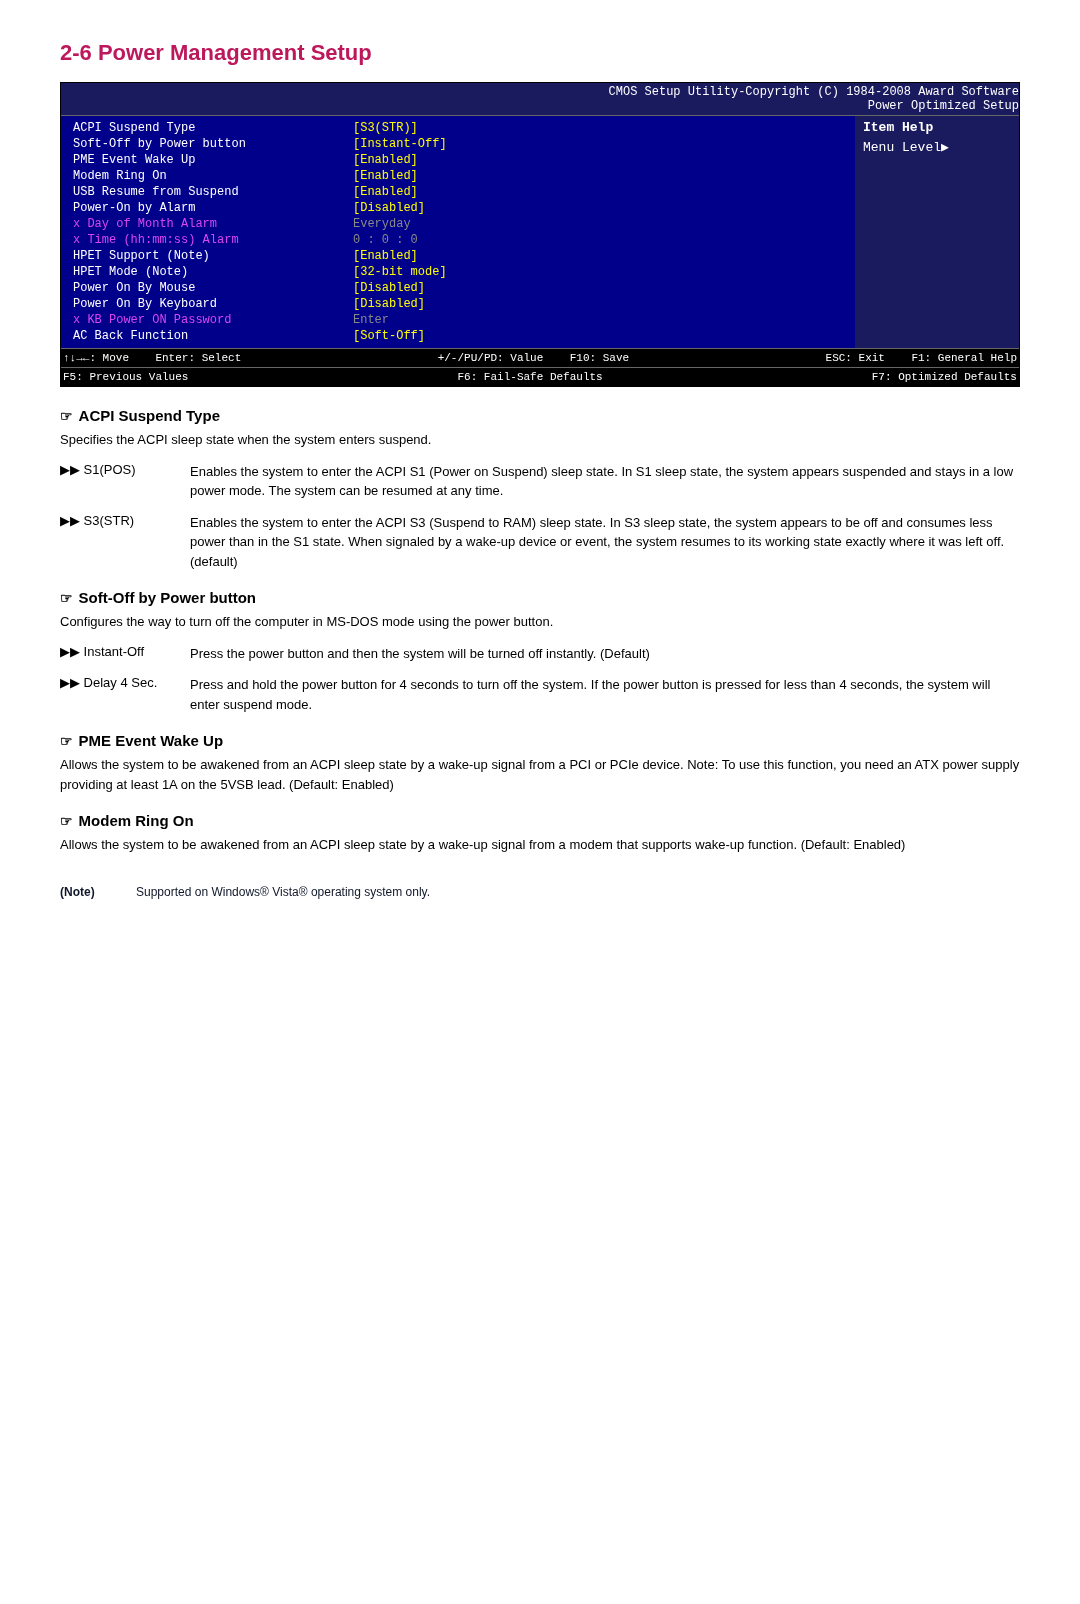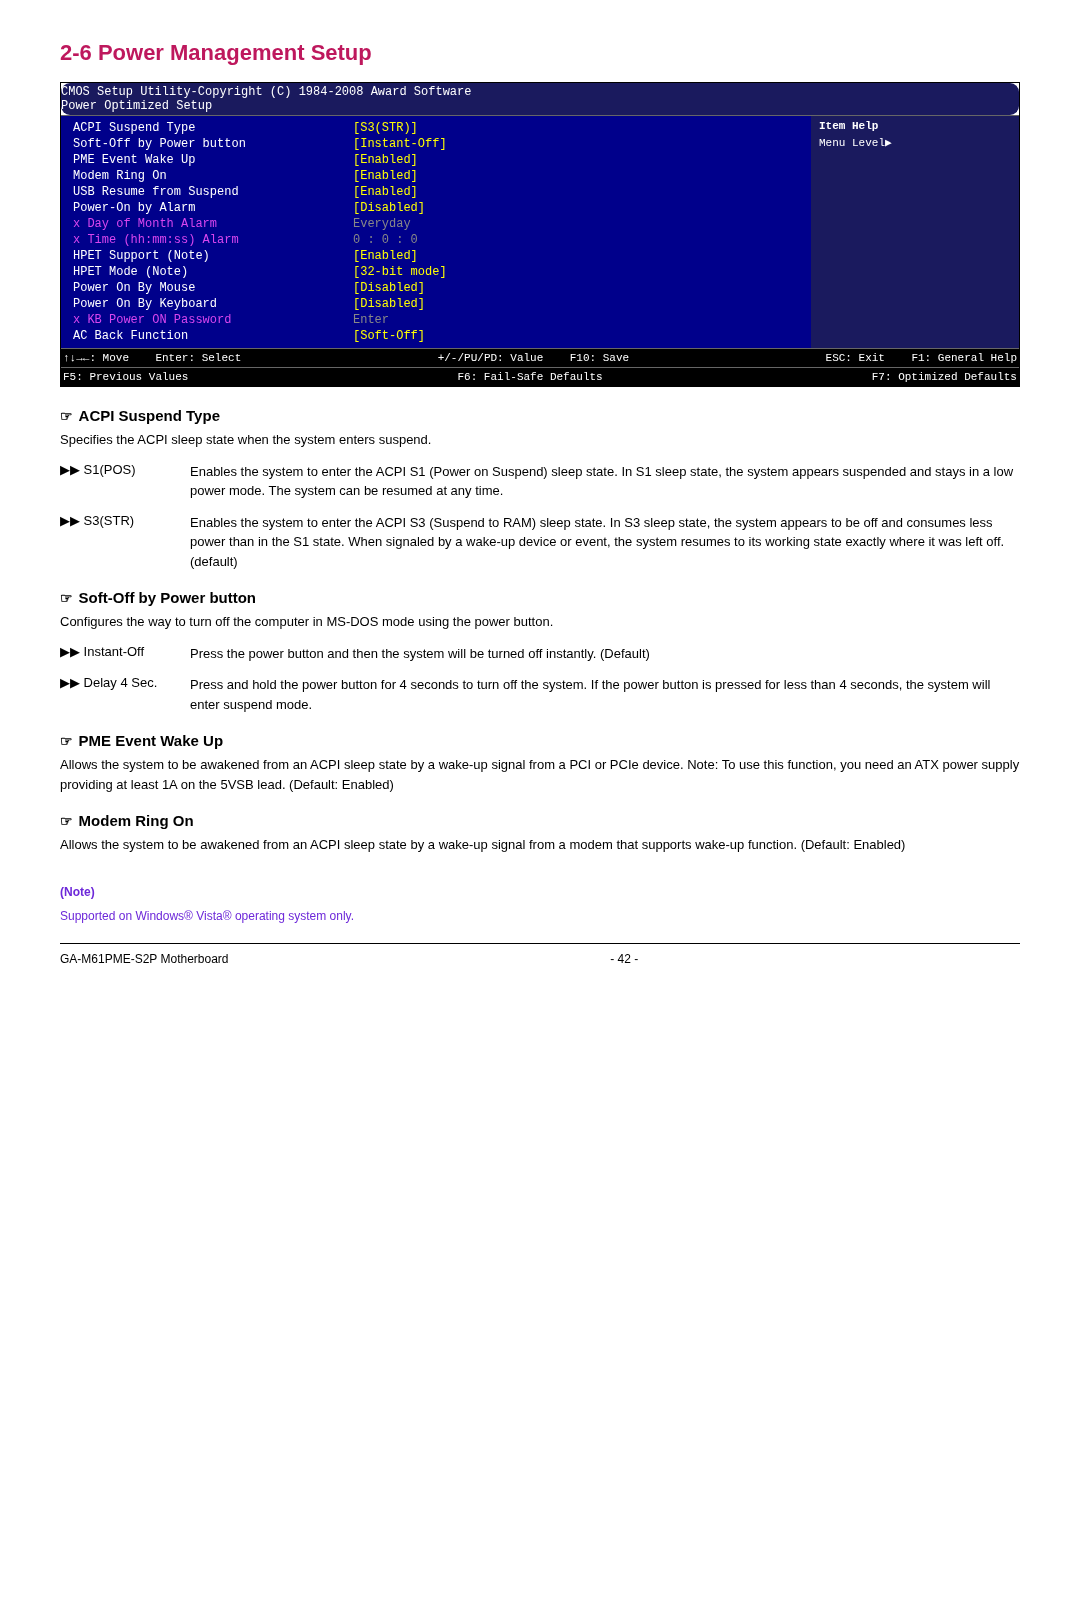--- a/index.html
+++ b/index.html
@@ -24,35 +24,34 @@
     .bios-box {
       border: 1px solid #000;
       margin-bottom: 20px;
       font-size: 12px;
       font-family: 'Courier New', monospace;
       background: #fff;
     }
     .bios-header {
       background: #1a1a5e;
       color: #fff;
-      text-align: left;
+      text-align: right;
       padding: 2px 0;
       font-size: 12px;
-      border-radius: 9px;
     }
     .bios-content {
       display: flex;
       border-top: 1px solid #666;
     }
     .bios-right {
-      width: 208px;
+      width: 164px;
       padding: 4px 8px;
       background: #1a1a5e;
       color: #fff;
-      font-size: 11px;
+      font-size: 13px;
     }
     .bios-inner {
       background: #00008b;
       color: #fff;
       flex: 1;
     }
     .bios-inner-row {
       display: flex;
       padding: 1px 4px;
     }
@@ -102,24 +101,23 @@
       gap: 2px;
     }
     .subsection-desc {
       flex: 1;
       font-size: 13px;
       line-height: 1.5;
     }
     .note-section {
       margin-top: 30px;
       font-size: 12px;
-      color: #6d28d9;
-      display: flex;
-      gap: 10px;
-      flex-direction: column;
+      color: #0f172a;
+      display: flex;
+      gap: 26px;
     }
     .note-label {
       font-weight: bold;
       min-width: 50px;
     }
     .footer-bar {
       border-top: 1px solid #000;
       margin-top: 20px;
       padding-top: 8px;
       display: flex;
@@ -259,19 +257,14 @@
         <div class="section-title"><span style="font-size:14px;">☞</span> Modem Ring On</div>
         <div class="section-body">Allows the system to be awakened from an ACPI sleep state by a wake-up signal from a modem that supports wake-up function. (Default: Enabled)</div>
       </div>
     </div>
 
   <div class="note-section">
     <span class="note-label">(Note)</span>
     <span>Supported on Windows® Vista® operating system only.</span>
   </div>
 
-  <div class="footer-bar">
-    <span>GA-M61PME-S2P Motherboard</span>
-    <span>- 42 -</span>
-    <span></span>
-  </div>
 
 </div>
 
 </body></html>

